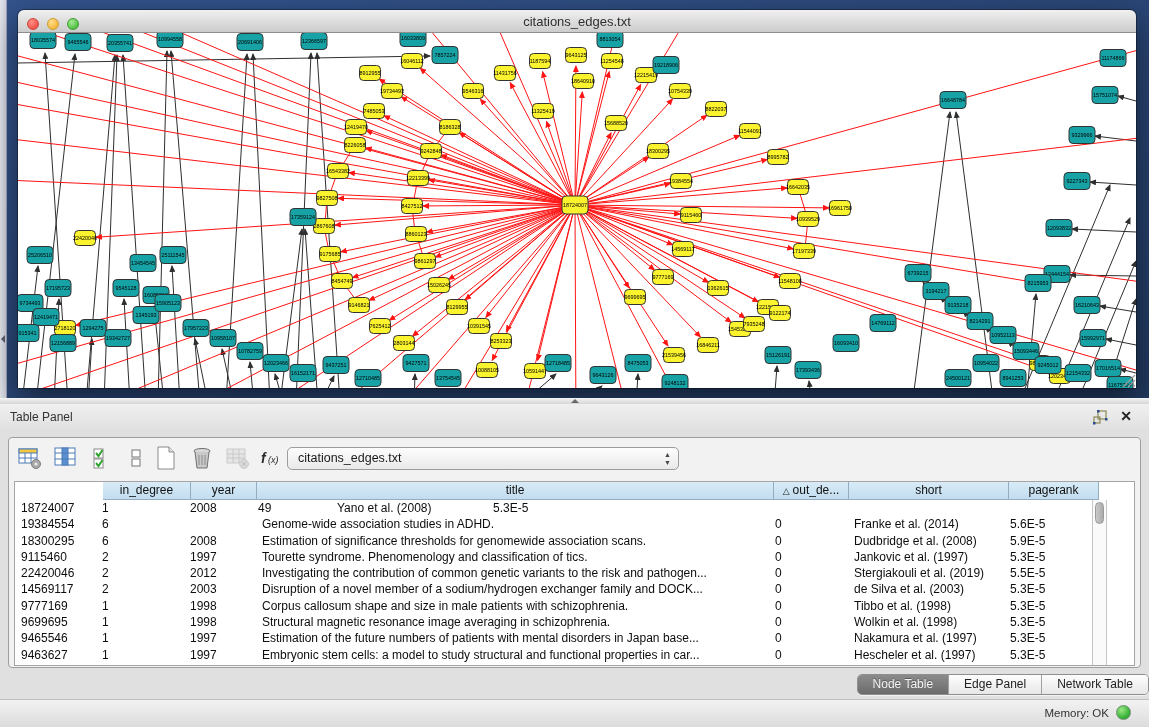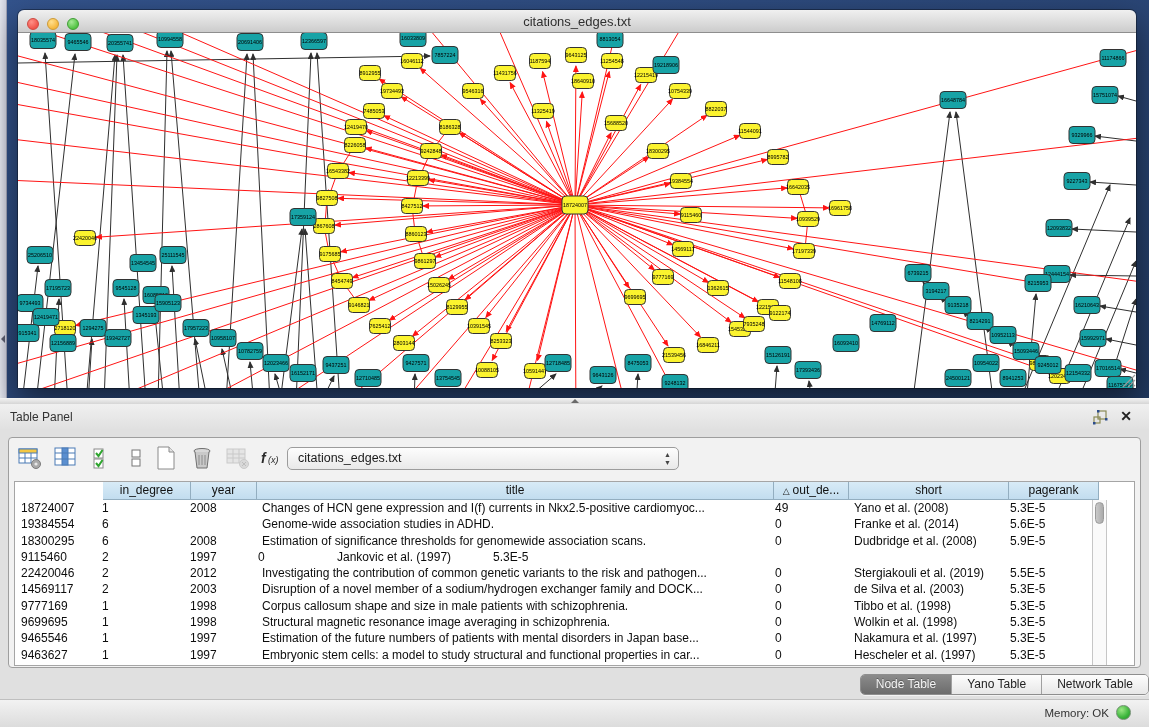--- a/index.html
+++ b/index.html
@@ -880,21 +880,20 @@
               <div class="th" style="width: 517px;">title</div>
               <div class="th" style="width: 75px;"><span class="sort-tri">△</span>out_de...</div>
               <div class="th" style="width: 160px;">short</div>
               <div class="th" style="width: 90px;">pagerank</div>
             </div>
           <div class="tbody" id="tbody">
               <div class="tr">
                 <div class="td" style="width: 81px; padding-left: 6px;">18724007</div>
                 <div class="td" style="width: 88px; padding-left: 6px;">1</div>
                 <div class="td" style="width: 66px; padding-left: 6px;">2008</div>
-                <div class="td" style="width: 517px; padding-left: 12px;">Changes of HCN gene expression and I(f) currents in Nkx2.5-positive cardiomyoc...</div>
                 <div class="td" style="width: 75px; padding-left: 8px;">49</div>
                 <div class="td" style="width: 160px; padding-left: 12px;">Yano et al. (2008)</div>
                 <div class="td" style="width: 90px; padding-left: 8px;">5.3E-5</div>
               </div>
               <div class="tr">
                 <div class="td" style="width: 81px; padding-left: 6px;">19384554</div>
                 <div class="td" style="width: 88px; padding-left: 6px;">6</div>
                 <div class="td" style="width: 66px; padding-left: 6px; margin-top: 36px;">2009</div>
                 <div class="td" style="width: 517px; padding-left: 12px;">Genome-wide association studies in ADHD.</div>
                 <div class="td" style="width: 75px; padding-left: 8px;">0</div>
@@ -907,20 +906,21 @@
                 <div class="td" style="width: 66px; padding-left: 6px;">2008</div>
                 <div class="td" style="width: 517px; padding-left: 12px;">Estimation of significance thresholds for genomewide association scans.</div>
                 <div class="td" style="width: 75px; padding-left: 8px;">0</div>
                 <div class="td" style="width: 160px; padding-left: 12px;">Dudbridge et al. (2008)</div>
                 <div class="td" style="width: 90px; padding-left: 8px;">5.9E-5</div>
               </div>
               <div class="tr">
                 <div class="td" style="width: 81px; padding-left: 6px;">9115460</div>
                 <div class="td" style="width: 88px; padding-left: 6px;">2</div>
                 <div class="td" style="width: 66px; padding-left: 6px;">1997</div>
+                <div class="td" style="width: 517px; padding-left: 12px;">Tourette syndrome. Phenomenology and classification of tics.</div>
                 <div class="td" style="width: 75px; padding-left: 8px;">0</div>
                 <div class="td" style="width: 160px; padding-left: 12px;">Jankovic et al. (1997)</div>
                 <div class="td" style="width: 90px; padding-left: 8px;">5.3E-5</div>
               </div>
               <div class="tr">
                 <div class="td" style="width: 81px; padding-left: 6px;">22420046</div>
                 <div class="td" style="width: 88px; padding-left: 6px;">2</div>
                 <div class="td" style="width: 66px; padding-left: 6px;">2012</div>
                 <div class="td" style="width: 517px; padding-left: 12px;">Investigating the contribution of common genetic variants to the risk and pathogen...</div>
                 <div class="td" style="width: 75px; padding-left: 8px;">0</div>
@@ -975,21 +975,21 @@
             </div>
           <div class="vscroll">
               <div class="vthumb"></div>
             </div>
         </div>
       </div>
 
       <div class="tabs">
         <div class="tabgroup" id="tabgroup">
             <div class="tab sel">Node Table</div>
-            <div class="tab">Yano Table</div>
+            <div class="tab">Edge Panel</div>
             <div class="tab">Network Table</div>
           </div>
       </div>
 
       <div class="statusbar">
         <span class="mem-label">Memory: OK</span>
         <span class="led"></span>
       </div>
     </div>
   </div>

